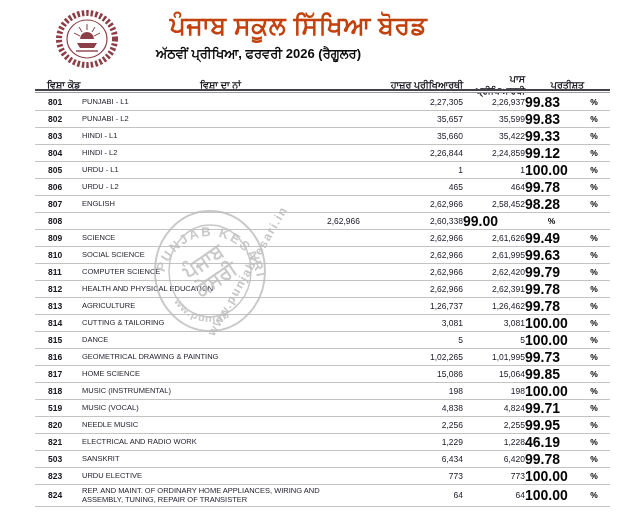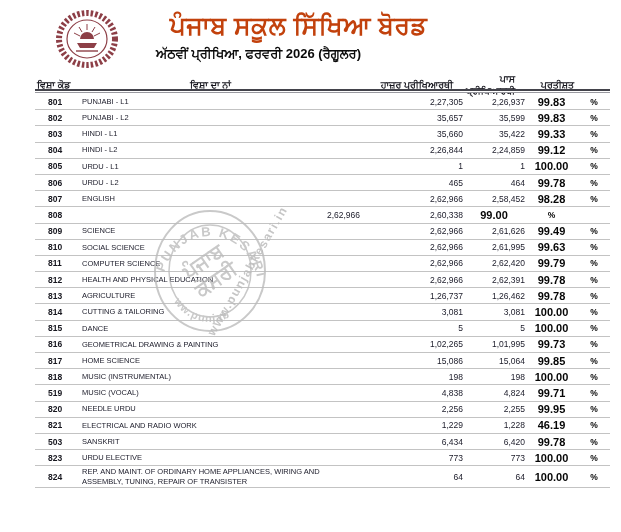--- a/index.html
+++ b/index.html
@@ -18,21 +18,21 @@
     font-size:25px;font-weight:bold;color:#c2410c;
     padding-right:24px;letter-spacing:.5px;line-height:1.2;
   }
   .exam-subtitle{
     font-size:13px;font-weight:bold;color:#0a0a0a;
     padding-right:104px;margin-top:6px;
   }
   
   .grid{display:grid;grid-template-columns:47px 278px 103px 62px 53px 32px;}
   .colheader{
-    position:absolute;left:25px;top:73px;width:575px;height:16px;
+    position:absolute;left:35px;top:73px;width:575px;height:16px;
     align-items:center;font-size:9.5px;font-weight:bold;color:#14141c;
   }
   .colheader .h-code{padding-left:12px;}
   .colheader .h-name{padding-left:118px;}
   .colheader .h-right{text-align:right;}
   .colheader .h-pct{grid-column:5/7;text-align:center;}
   .thickrule{
     position:absolute;left:35px;top:89px;width:575px;height:4px;
     background:linear-gradient(#43434b 0 2px,#ffffff 2px 3px,#9a9aa0 3px 4px);
   }
@@ -40,21 +40,21 @@
   .tbody{position:absolute;left:35px;top:94px;width:575px;}
   .row{
     align-items:center;
     min-height:15.2px;
     border-bottom:1px solid #c3c3c3;
   }
   .c{overflow:hidden;}
   .code{font-size:8.5px;font-weight:bold;color:#16161e;padding-left:13px;}
   .name{font-size:7.5px;color:#1a1a28;line-height:1.25;padding:1px 4px 1px 0;}
   .num{font-size:8.5px;color:#1a1a28;text-align:right;}
-  .pct{font-size:11px;font-weight:bold;color:#050505;text-align:center;}
+  .pct{font-size:14px;font-weight:bold;color:#050505;text-align:left;}
   .sign{font-size:8.5px;font-weight:bold;color:#050505;text-align:center;}
   
   .wm-stamp{position:absolute;left:150px;top:208px;opacity:.8;pointer-events:none;}
   .wm-url{
     position:absolute;left:160px;top:264px;width:175px;
     transform:rotate(-60deg);
     font-size:12px;letter-spacing:1.5px;font-weight:bold;
     color:#bcbcbc;opacity:.85;pointer-events:none;text-align:center;
   }
 </style>
@@ -258,21 +258,21 @@
       <div class="c code">519</div>
       <div class="c name">MUSIC (VOCAL)</div>
       <div class="c num">4,838</div>
       <div class="c num">4,824</div>
       <div class="c pct">99.71</div>
       <div class="c sign">%</div>
     </div>
 
     <div class="row grid">
       <div class="c code">820</div>
-      <div class="c name">NEEDLE URDU</div>
+      <div class="c name">NEEDLE MUSIC</div>
       <div class="c num">2,256</div>
       <div class="c num">2,255</div>
       <div class="c pct">99.95</div>
       <div class="c sign">%</div>
     </div>
 
     <div class="row grid">
       <div class="c code">821</div>
       <div class="c name">ELECTRICAL AND RADIO WORK</div>
       <div class="c num">1,229</div>

